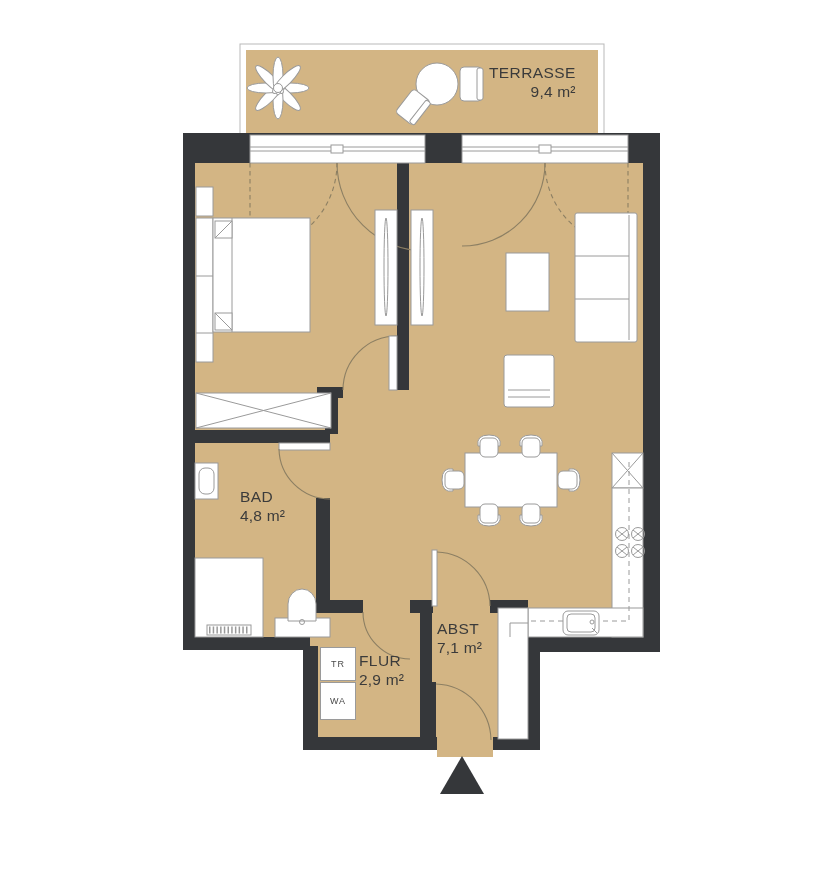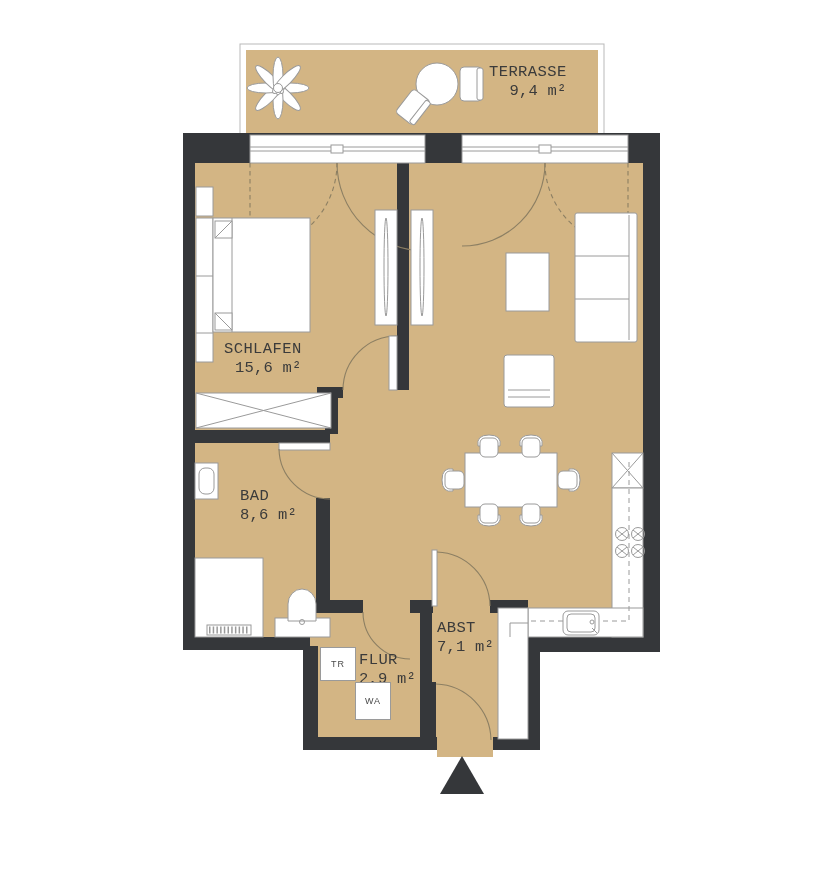--- a/index.html
+++ b/index.html
@@ -11,21 +11,20 @@
     overflow:hidden;
   }
   #plan-svg{position:absolute;left:0;top:0;}
   .room-label{
     position:absolute;
     color:var(--label,#3b3b3b);
     font-size:15.5px;
     letter-spacing:.4px;
     line-height:19px;
     white-space:nowrap;
-    font-family:Liberation Mono, monospace;
   }
   .room-label .area{display:block;letter-spacing:.2px;text-align:right;}
   .appliance-box{
     position:absolute;
     background:#fff;
     border:1px solid #9a9a9a;
     color:#4a4a4a;
     font-size:9px;
     letter-spacing:1px;
     display:flex;align-items:center;justify-content:center;
@@ -272,37 +271,33 @@
   <g>
     <polygon class="wallfill" points="462,756 440,794 484,794"></polygon>
   </g>
 
 </svg>
 
 <div class="room-label" style="left:489px;top:63px;">
   <span>TERRASSE</span>
   <span class="area">9,4 m²</span>
 </div>
-<div class="room-label" style="left:224px;top:340px;">
-  <span>SCHLAFEN</span>
-  <span class="area">15,6 m²</span>
-</div>
 <div class="room-label" style="left:240px;top:487px;">
   <span>BAD</span>
-  <span class="area">8,6 m²</span>
+  <span class="area">4,8 m²</span>
 </div>
 <div class="room-label" style="left:359px;top:651px;">
   <span>FLUR</span>
   <span class="area">2,9 m²</span>
 </div>
 <div class="room-label" style="left:437px;top:619px;">
   <span>ABST</span>
   <span class="area">7,1 m²</span>
 </div>
 
 <div class="appliance-box" style="left:320px;top:647px;width:34px;height:32px;">
   <span>TR</span>
 </div>
-<div class="appliance-box" style="left:320px;top:682px;width:34px;height:36px;margin-left:35px;">
+<div class="appliance-box" style="left:320px;top:682px;width:34px;height:36px;">
   <span>WA</span>
 </div>
 
 </div>
 
 </body></html>

